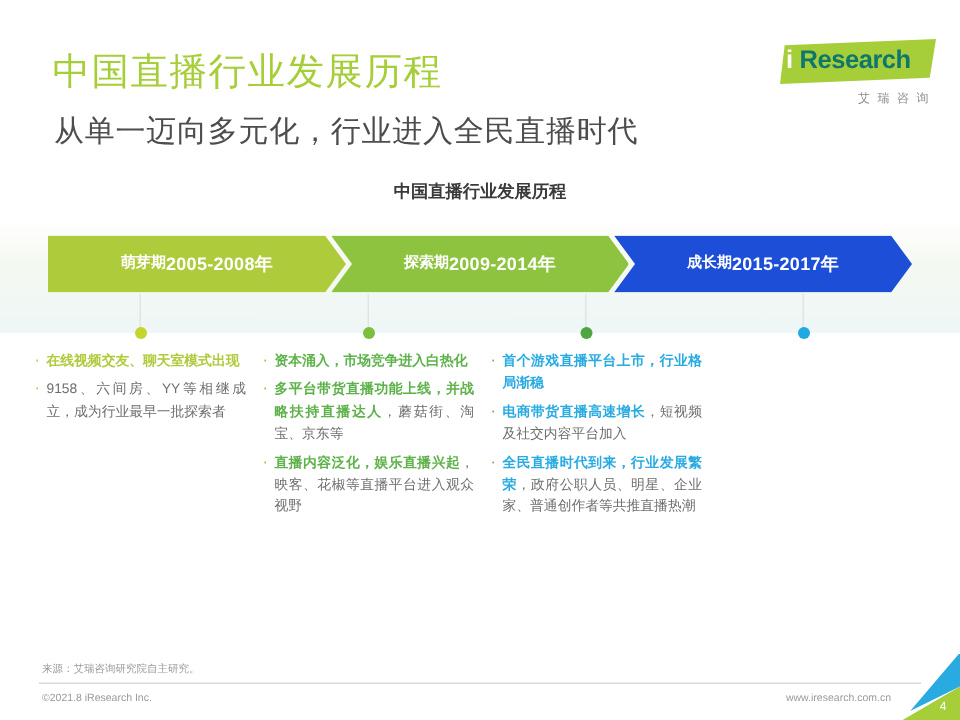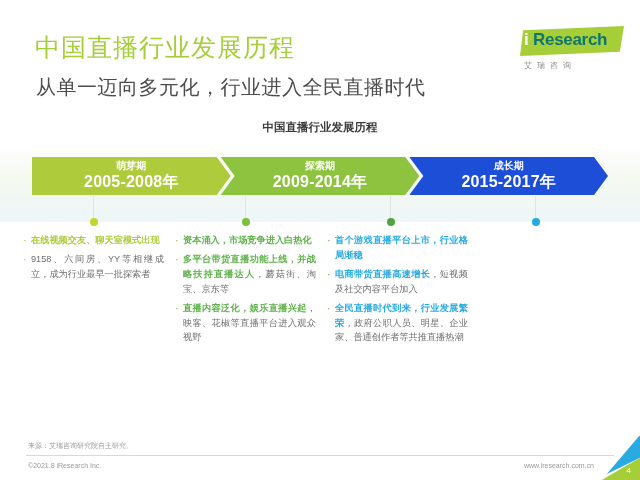--- a/index.html
+++ b/index.html
@@ -39,52 +39,52 @@
     position: absolute; left: 12px; top: 5px;
     font-size: 17px; font-weight: 700; color: #ffffff; line-height: 1;
   }
   .logo-word {
     position: absolute; left: 21px; top: 4px;
     font-size: 17px; font-weight: 700; color: #0f766e;
     letter-spacing: -0.3px; line-height: 1.2;
   }
   .logo-cn {
     position: absolute; left: 12px; top: 34px; width: 100px;
-    font-size: 8px; color: #8c8c8c; letter-spacing: 5px; text-align: left;
+    font-size: 8px; color: #8c8c8c; letter-spacing: 5px; text-align: right;
   }
 
   
   .chart-title {
     position: absolute; left: 0; top: 120px; width: 640px;
     text-align: center; font-size: 11.5px; font-weight: 700; color: #3a3a3a;
   }
 
   
   .band {
     position: absolute; left: 0; top: 146px; width: 640px; height: 76px;
     background: linear-gradient(180deg, #ffffff 0%, #f4f9f0 40%, #eef6f8 100%);
   }
   .arrows {
     position: absolute; left: 32px; top: 157px; width: 576px; height: 38px;
     display: flex;
   }
   .arrow {
     position: relative; flex: 1; height: 38px;
-    display: flex; flex-direction: column;
+    display: flex; flex-direction: row;
     align-items: center; justify-content: center;
     color: #ffffff; text-align: center;
     clip-path: polygon(0 0, calc(100% - 14px) 0, 100% 50%, calc(100% - 14px) 100%, 0 100%, 14px 50%);
     margin-left: -10px;
   }
   .arrow:first-child {
     clip-path: polygon(0 0, calc(100% - 14px) 0, 100% 50%, calc(100% - 14px) 100%, 0 100%);
     margin-left: 0;
   }
   .arrow .ph { font-size: 10px; font-weight: 700; line-height: 1.25; }
-  .arrow .yr { font-size: 16px; font-weight: 700; line-height: 1.25; letter-spacing: 0.2px; }
+  .arrow .yr { font-size: 12px; font-weight: 700; line-height: 1.25; letter-spacing: 0.2px; }
 
   
   .conn { position: absolute; top: 196px; width: 1px; height: 26px; background: #dfe6e2; }
   .dot { position: absolute; top: 218px; width: 8px; height: 8px; border-radius: 50%; }
 
   
   .cols { position: absolute; left: 22px; top: 233px; width: 600px; height: 200px; display: flex; }
   .col { width: 142px; margin-right: 10px; }
   .bullets { list-style: none; }
   .bullet {

